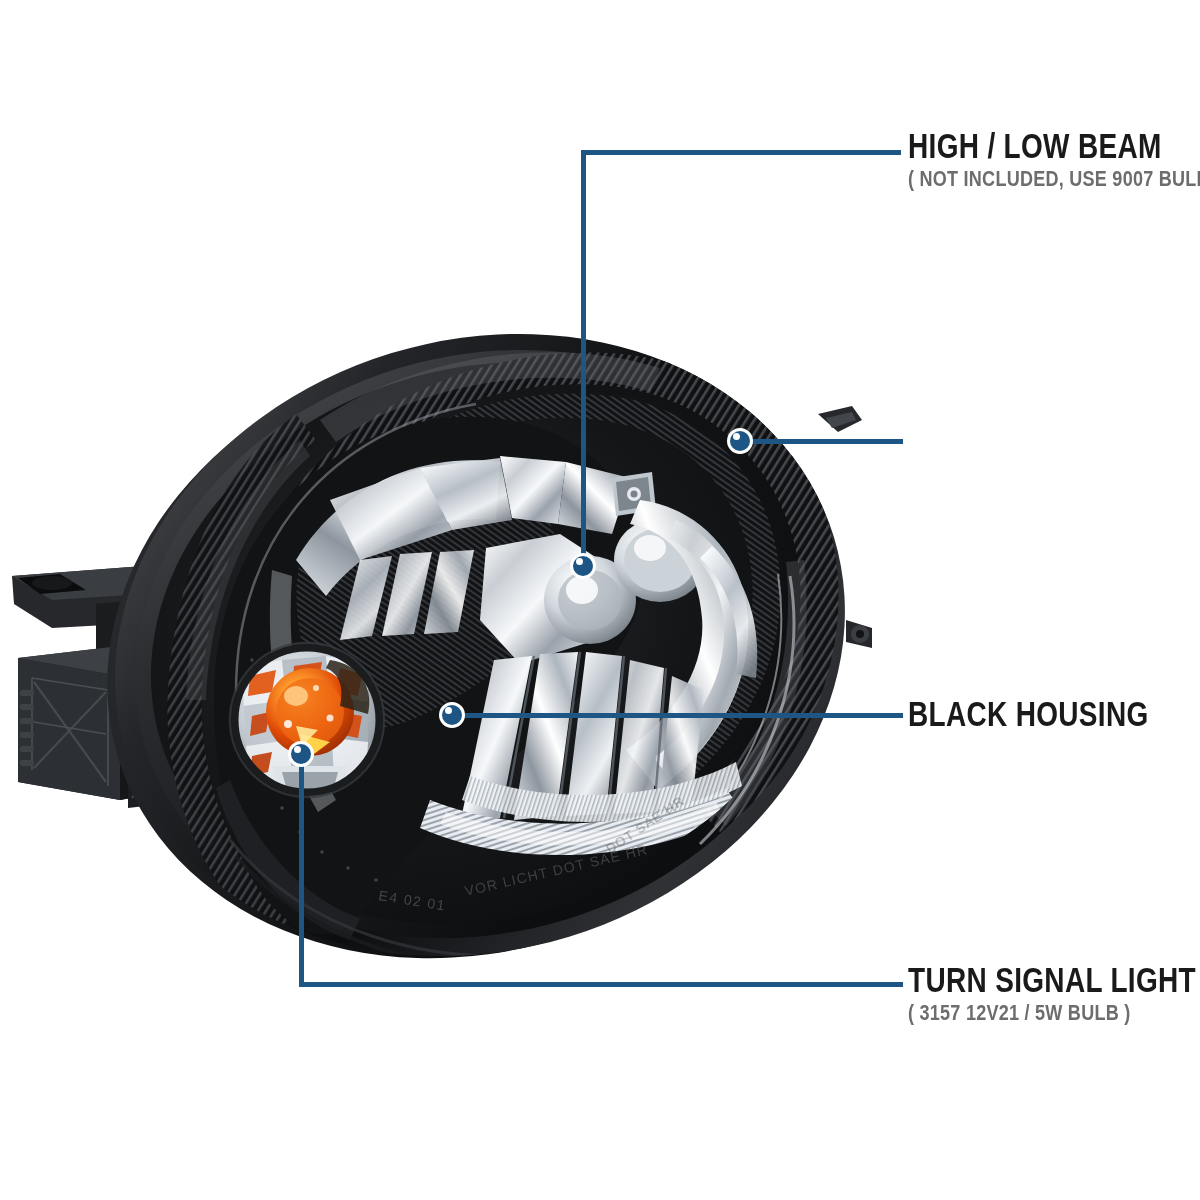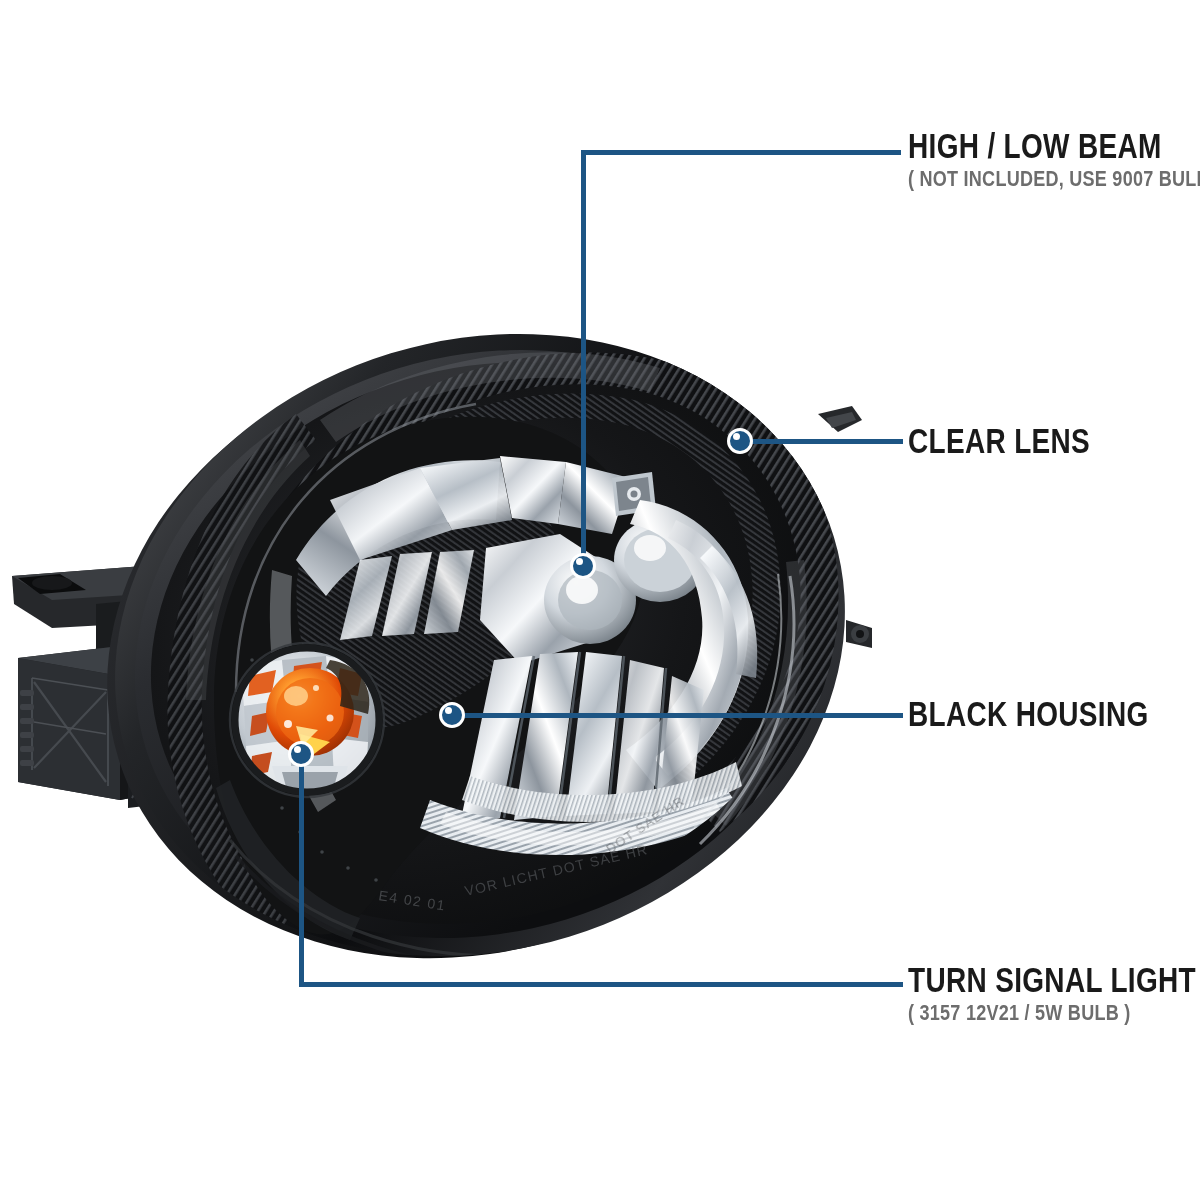--- a/index.html
+++ b/index.html
@@ -425,23 +425,20 @@
   <div class="marker" style="left:570px;top:553px;"></div>
   <div class="marker" style="left:727px;top:428px;"></div>
   <div class="marker" style="left:439px;top:702px;"></div>
   <div class="marker" style="left:288px;top:741px;"></div>
 
   <div class="callout" style="left:908px;top:128px;">
     <div class="title">HIGH / LOW BEAM</div>
     <div class="sub">( NOT INCLUDED, USE  9007  BULB )</div>
   </div>
 
-  <div class="callout" style="left:908px;top:423px;">
-    <div class="title">CLEAR LENS</div>
-  </div>
 
   <div class="callout" style="left:908px;top:696px;">
     <div class="title">BLACK HOUSING</div>
   </div>
 
   <div class="callout" style="left:908px;top:962px;">
     <div class="title">TURN SIGNAL LIGHT</div>
     <div class="sub">( 3157  12V21 / 5W  BULB )</div>
   </div>
 

